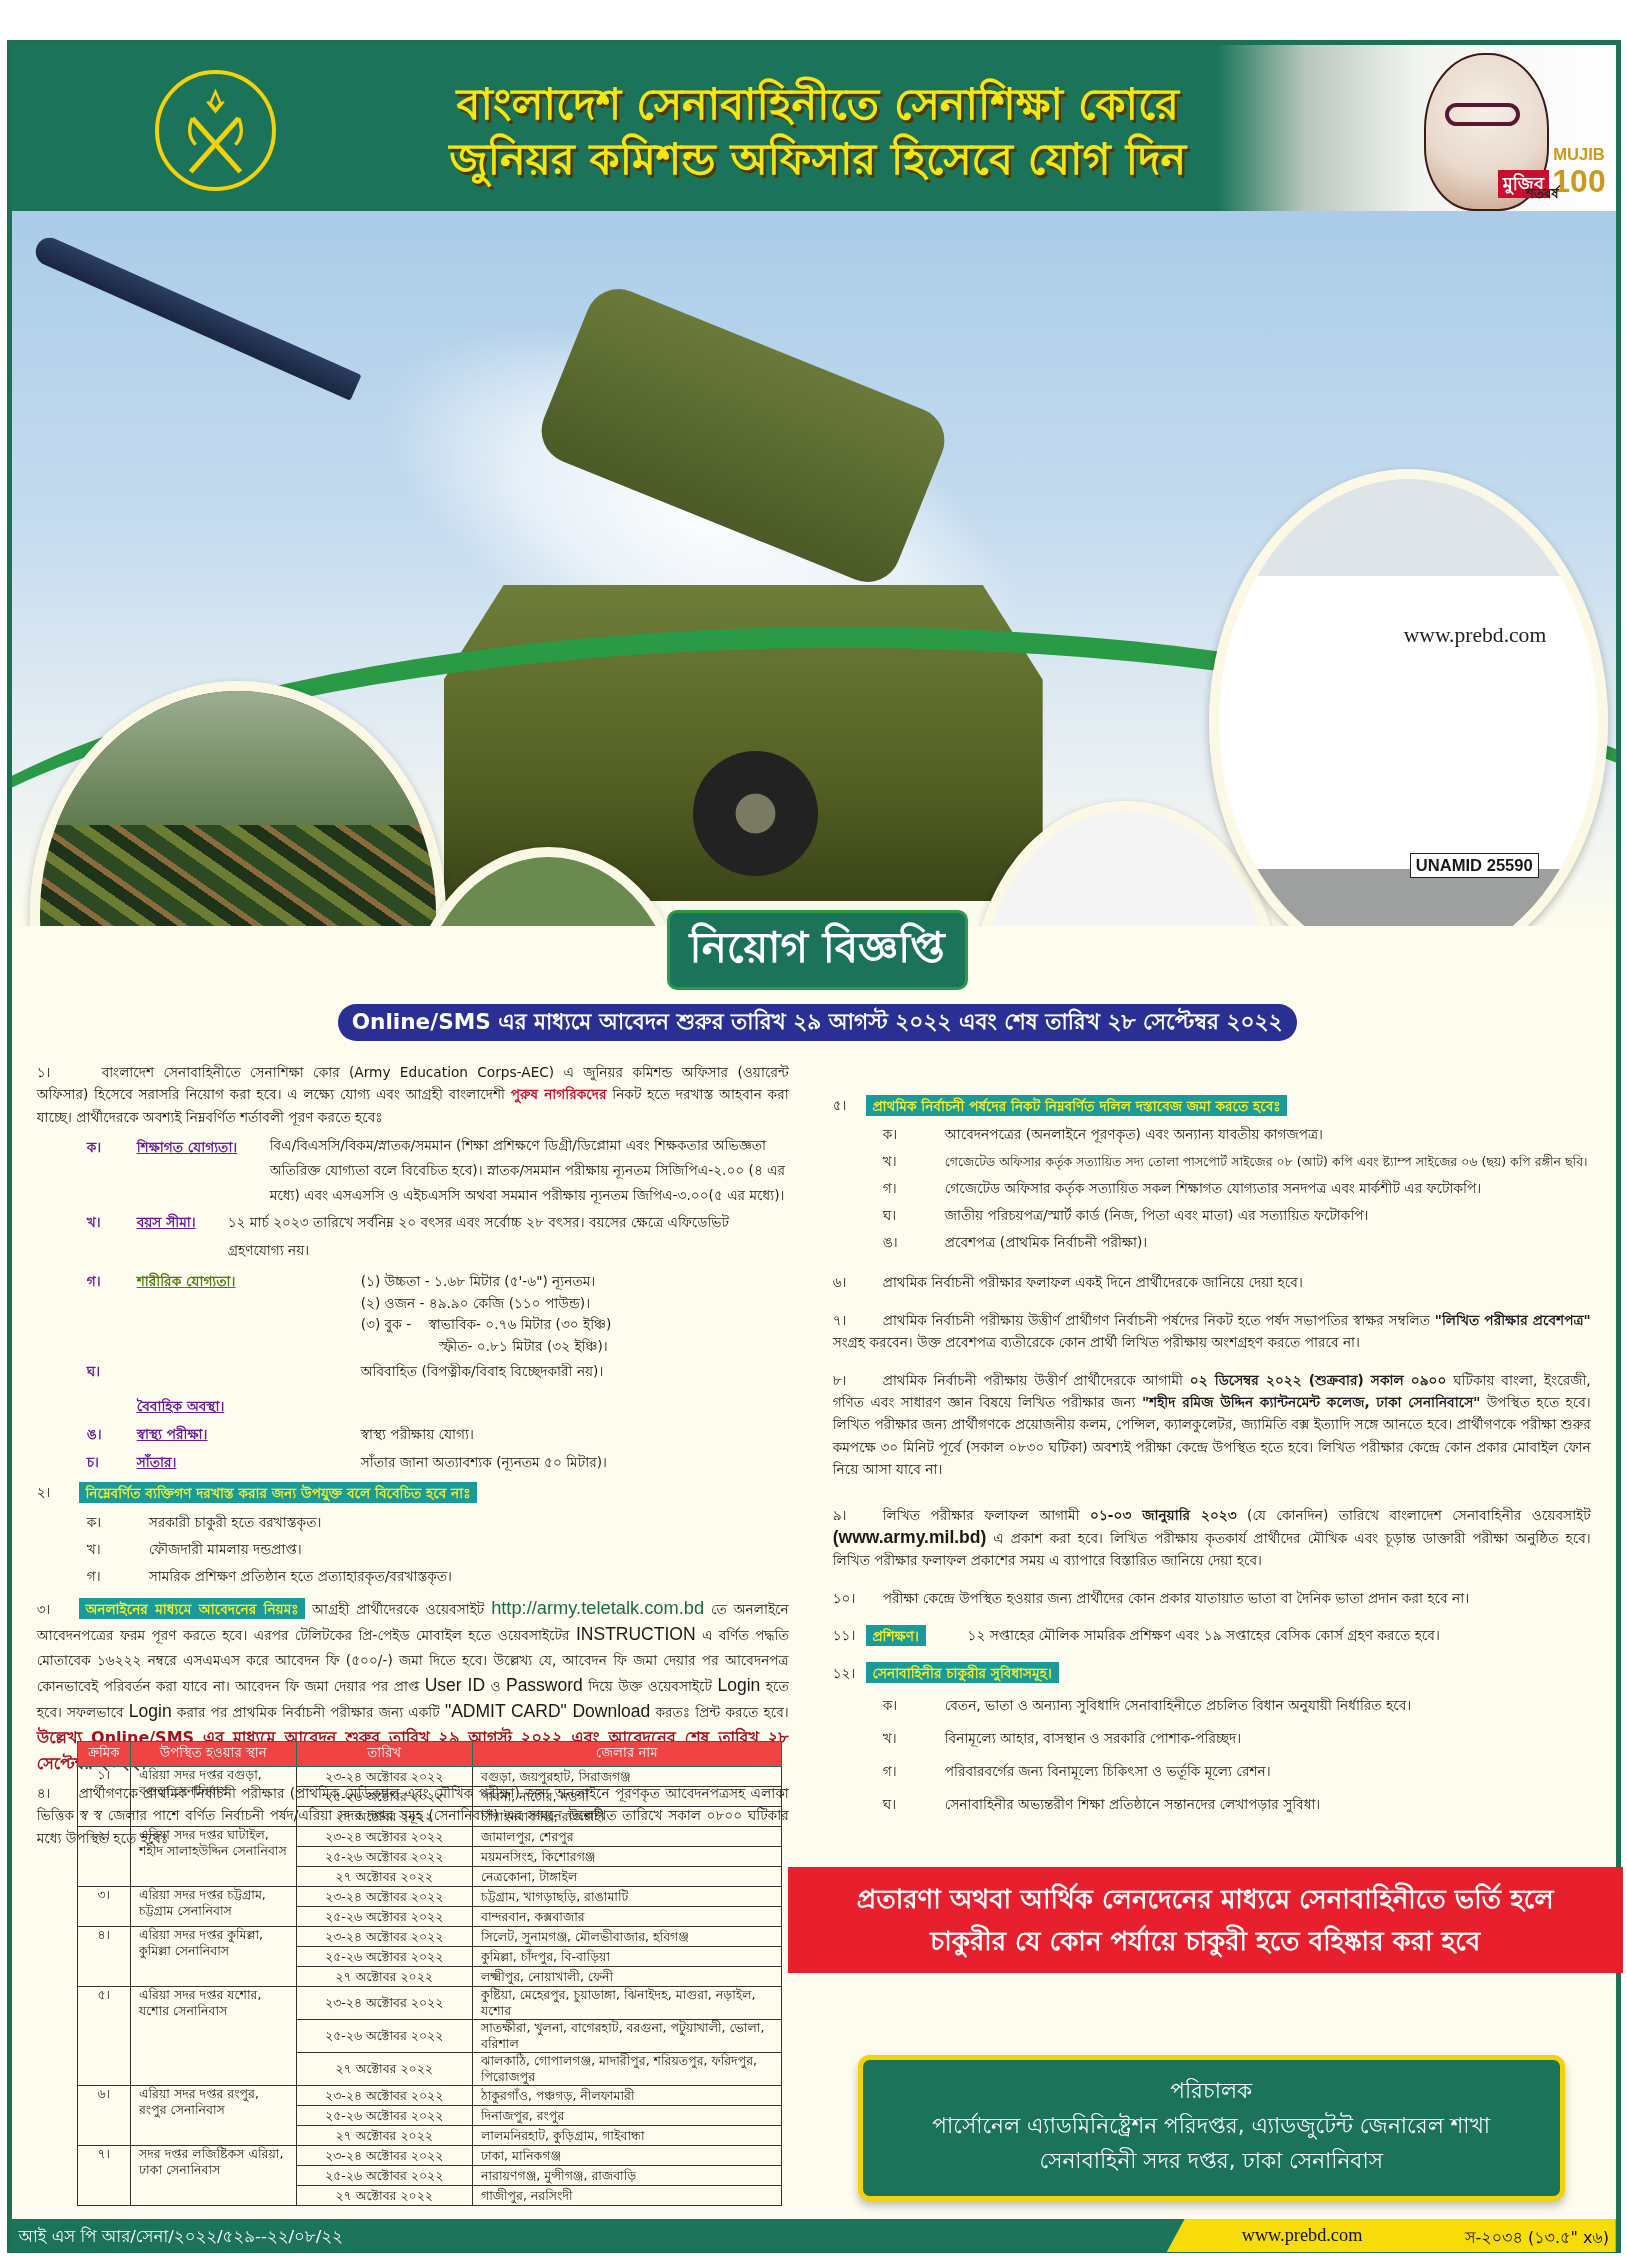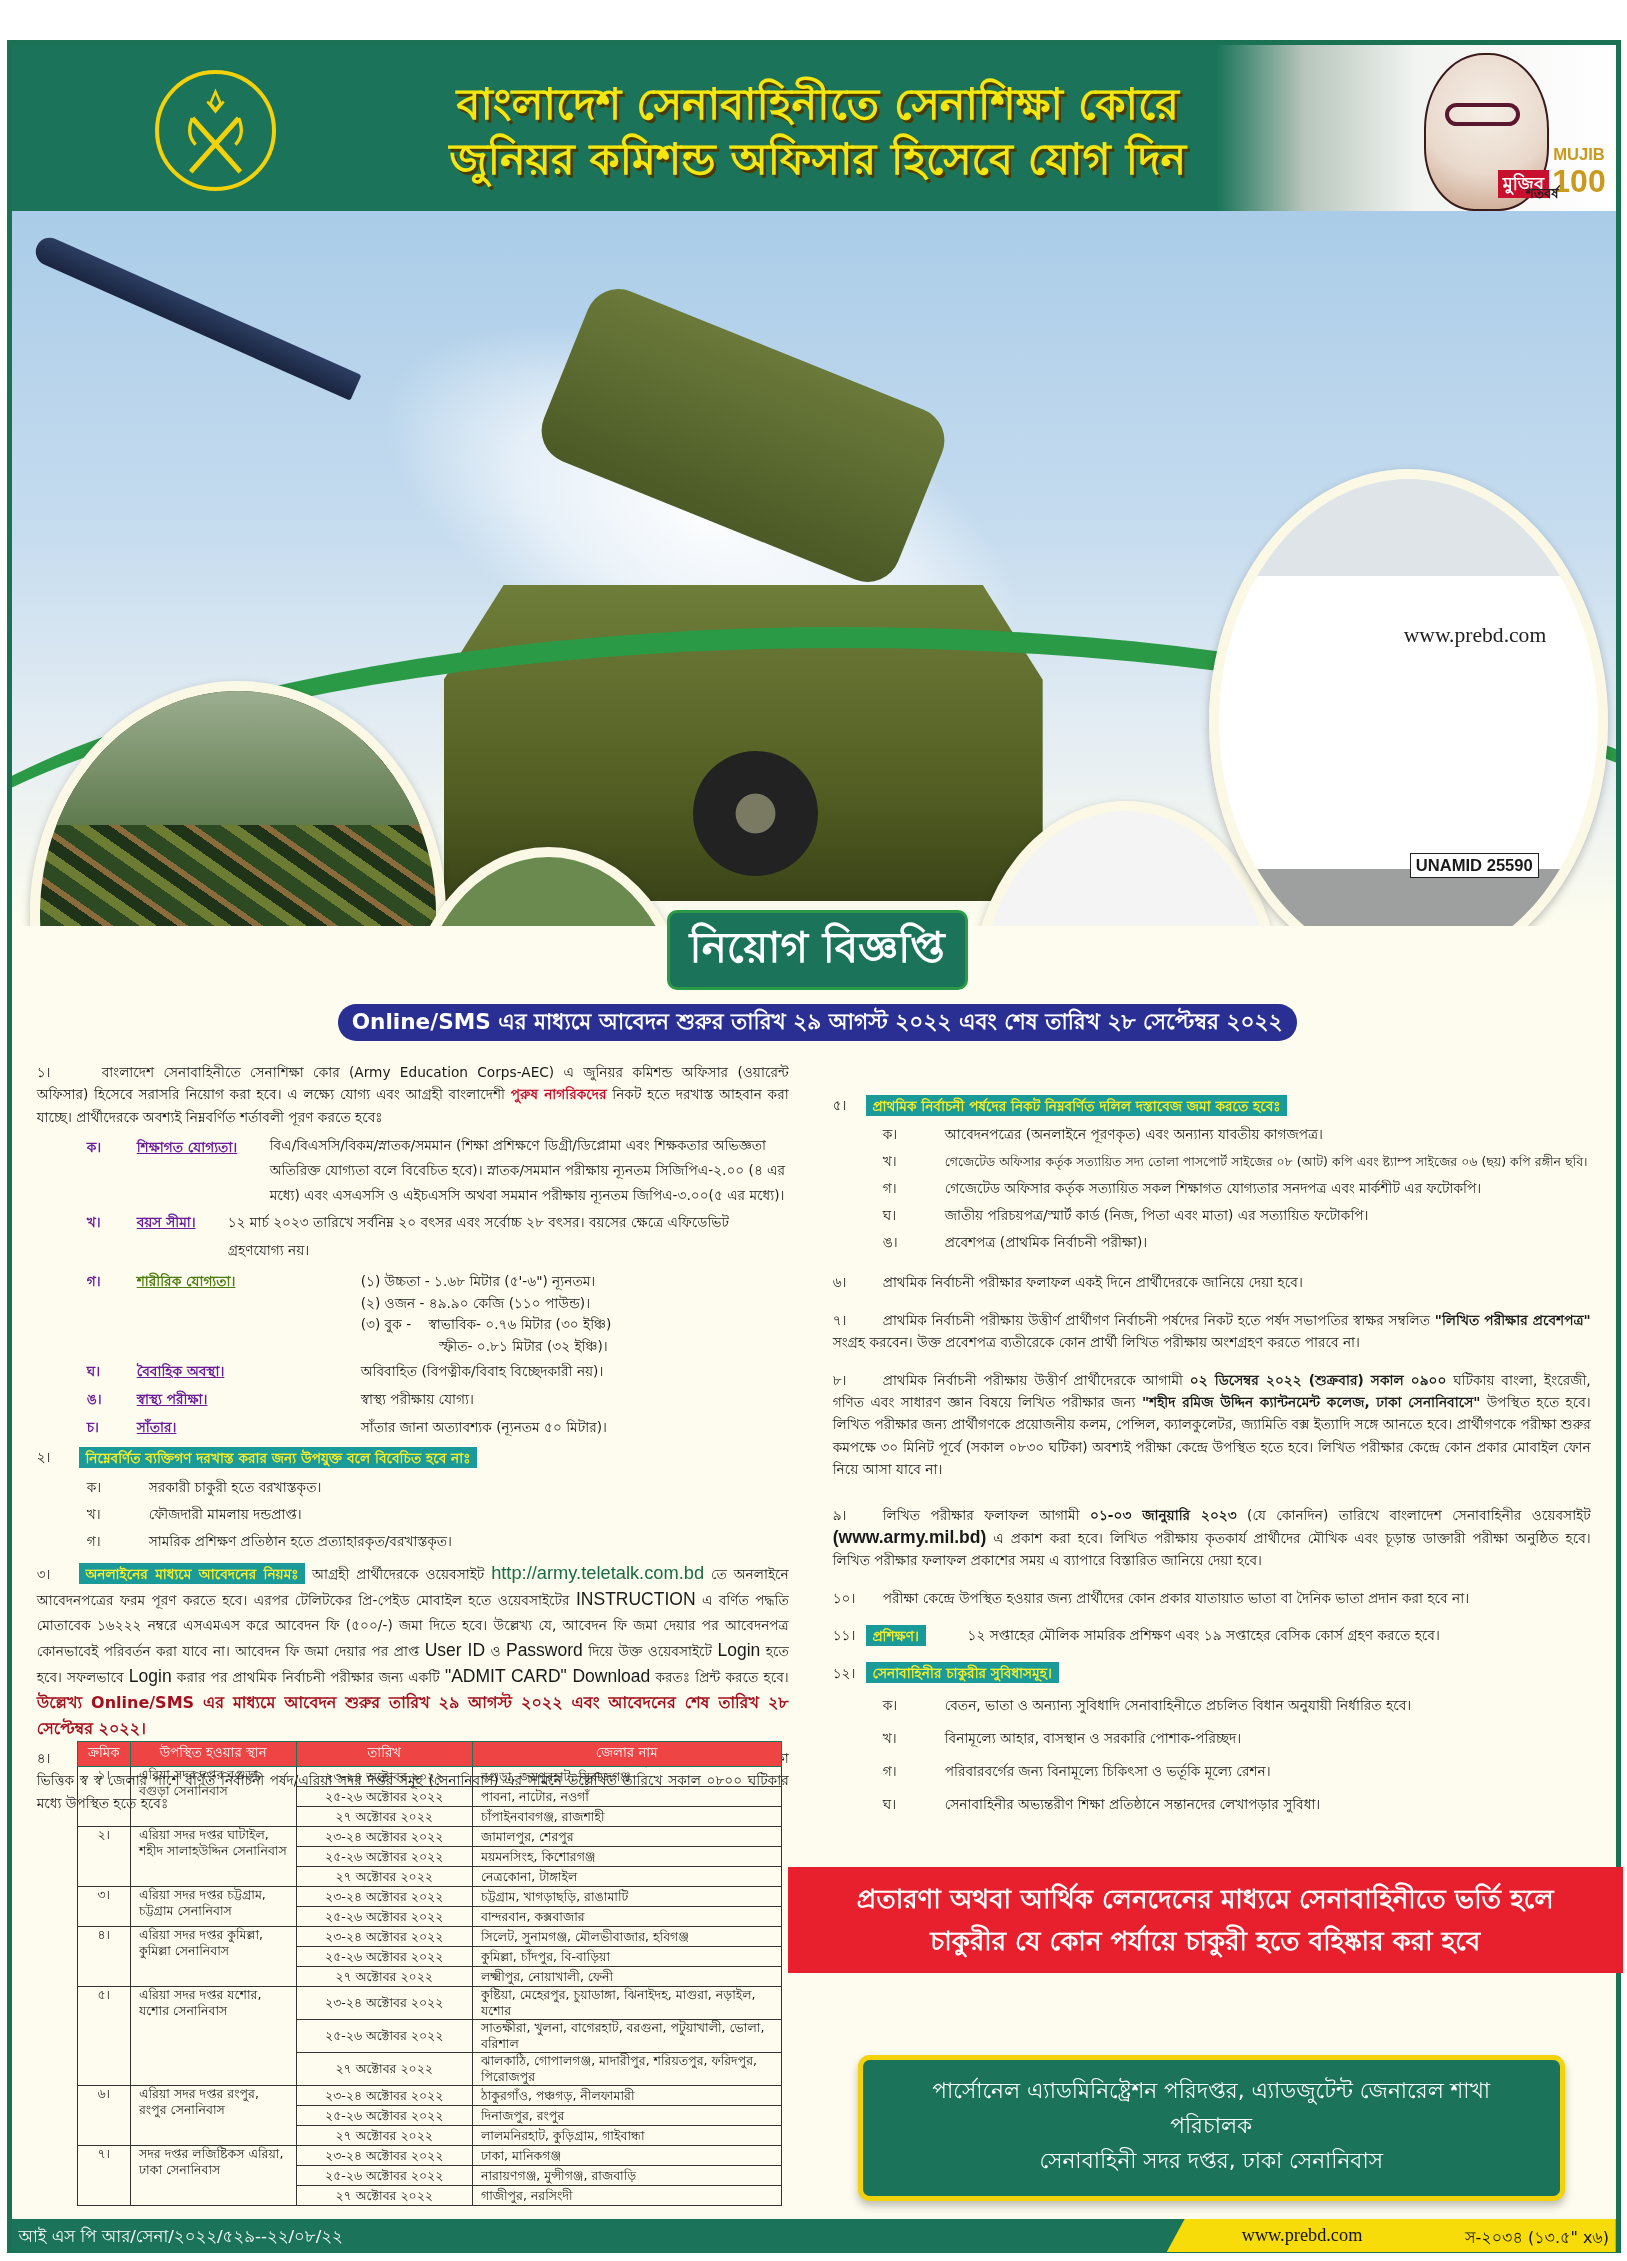--- a/index.html
+++ b/index.html
@@ -154,21 +154,21 @@
       <span class="lbl">শারীরিক যোগ্যতা।</span>
       <div style="padding-left:91px;">
         <div>(১) উচ্চতা - ১.৬৮ মিটার (৫'-৬") ন্যূনতম।</div>
         <div>(২) ওজন -  ৪৯.৯০ কেজি (১১০ পাউন্ড)।</div>
         <div style="white-space:pre;">(৩) বুক -    স্বাভাবিক- ০.৭৬ মিটার (৩০ ইঞ্চি)</div>
         <div style="white-space:pre;">                  স্ফীত- ০.৮১ মিটার (৩২ ইঞ্চি)।</div>
       </div>
     </div>
     <div class="sub">
       <span class="k">ঘ।</span>
-      <span class="lbl" style="width:224px;">বৈবাহিক অবস্থা।</span>
+      <span class="lbl" style="width:224px;margin-top:35px;">বৈবাহিক অবস্থা।</span>
       <span class="val">অবিবাহিত (বিপত্নীক/বিবাহ বিচ্ছেদকারী নয়)।</span>
     </div>
     <div class="sub">
       <span class="k">ঙ।</span>
       <span class="lbl" style="width:224px;">স্বাস্থ্য পরীক্ষা।</span>
       <span class="val">স্বাস্থ্য পরীক্ষায় যোগ্য।</span>
     </div>
     <div class="sub">
       <span class="k">চ।</span>
       <span class="lbl" style="width:224px;">সাঁতার।</span>
@@ -370,22 +370,22 @@
         <span>সেনাবাহিনীর অভ্যন্তরীণ শিক্ষা প্রতিষ্ঠানে সন্তানদের লেখাপড়ার সুবিধা।</span>
       </div>
   </div>
 
   <div class="warning">
     <div>প্রতারণা অথবা আর্থিক লেনদেনের মাধ্যমে সেনাবাহিনীতে ভর্তি হলে</div>
     <div>চাকুরীর যে কোন পর্যায়ে চাকুরী হতে বহিষ্কার করা হবে</div>
   </div>
 
   <div class="director">
+    <div>পরিচালক</div>
     <div>পার্সোনেল এ্যাডমিনিষ্ট্রেশন পরিদপ্তর, এ্যাডজুটেন্ট জেনারেল শাখা</div>
-    <div>পরিচালক</div>
     <div>সেনাবাহিনী সদর দপ্তর, ঢাকা সেনানিবাস</div>
   </div>
 
   <div class="footer">
     <span class="ref">আই এস পি আর/সেনা/২০২২/৫২৯--২২/০৮/২২</span>
     <div class="yellow"></div>
     <a class="site">www.prebd.com</a>
     <span class="code">স-২০৩৪ (১৩.৫" x৬)</span>
   </div>
 </div>

